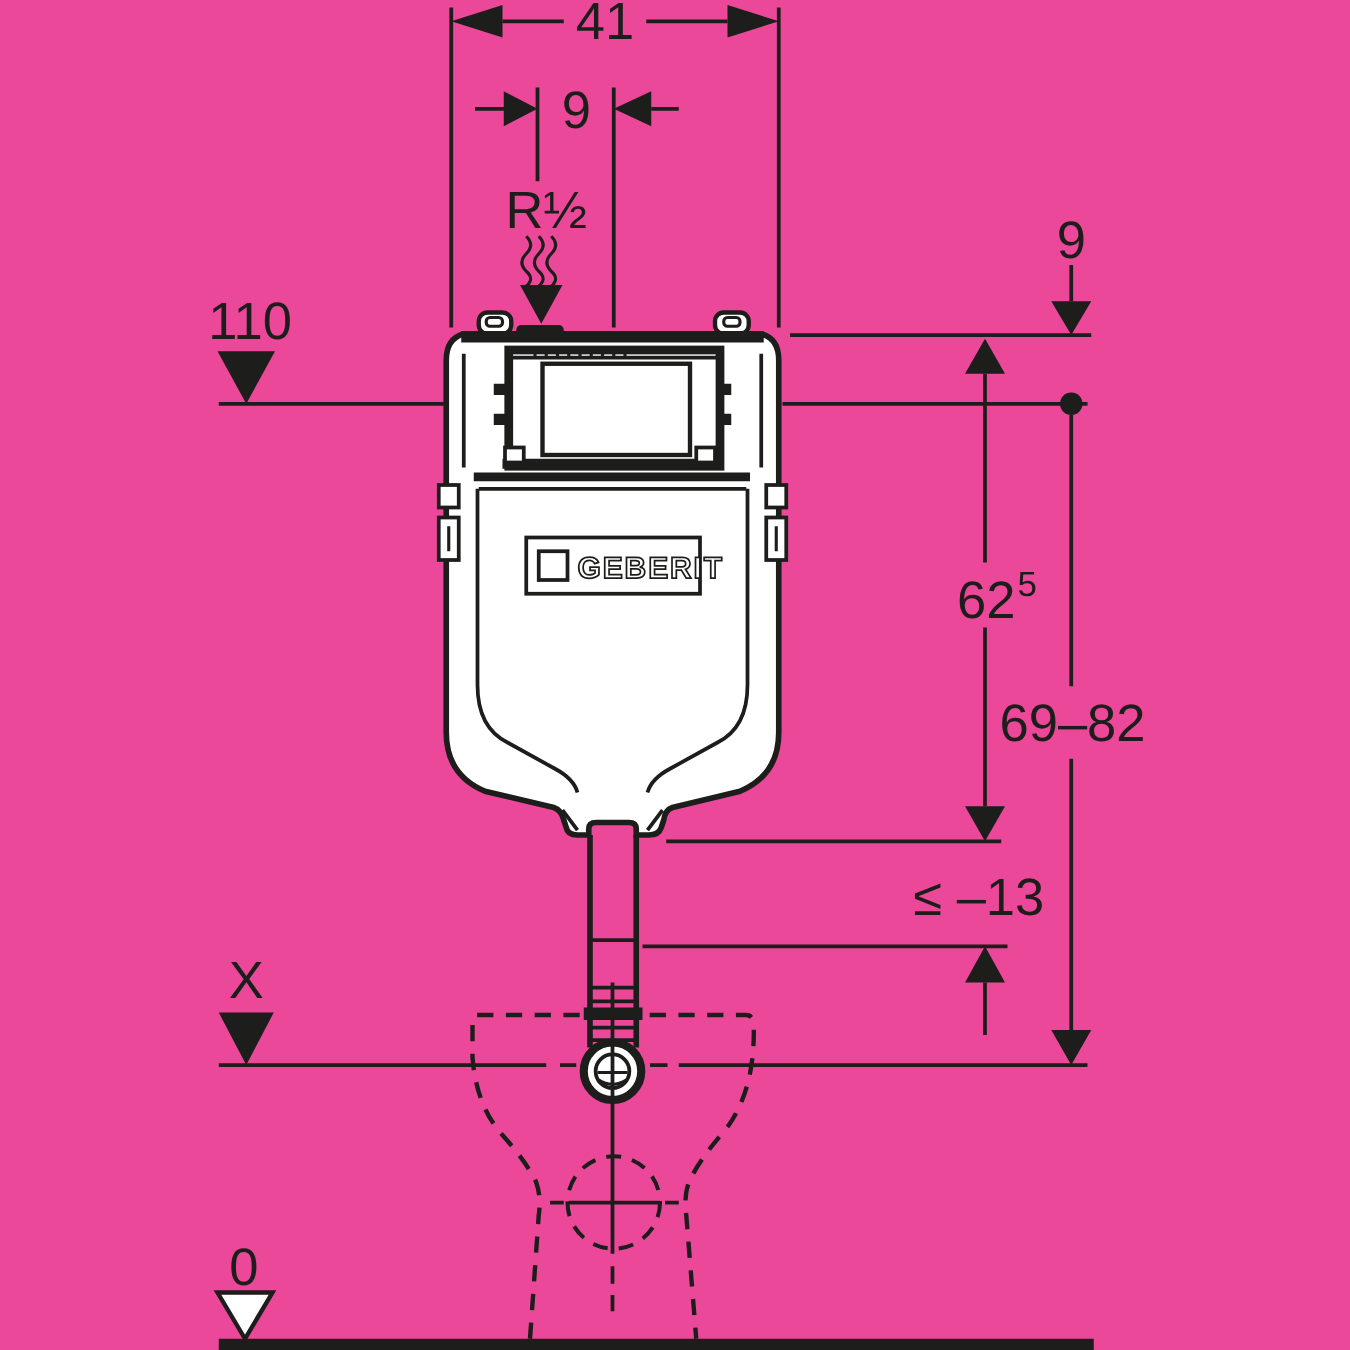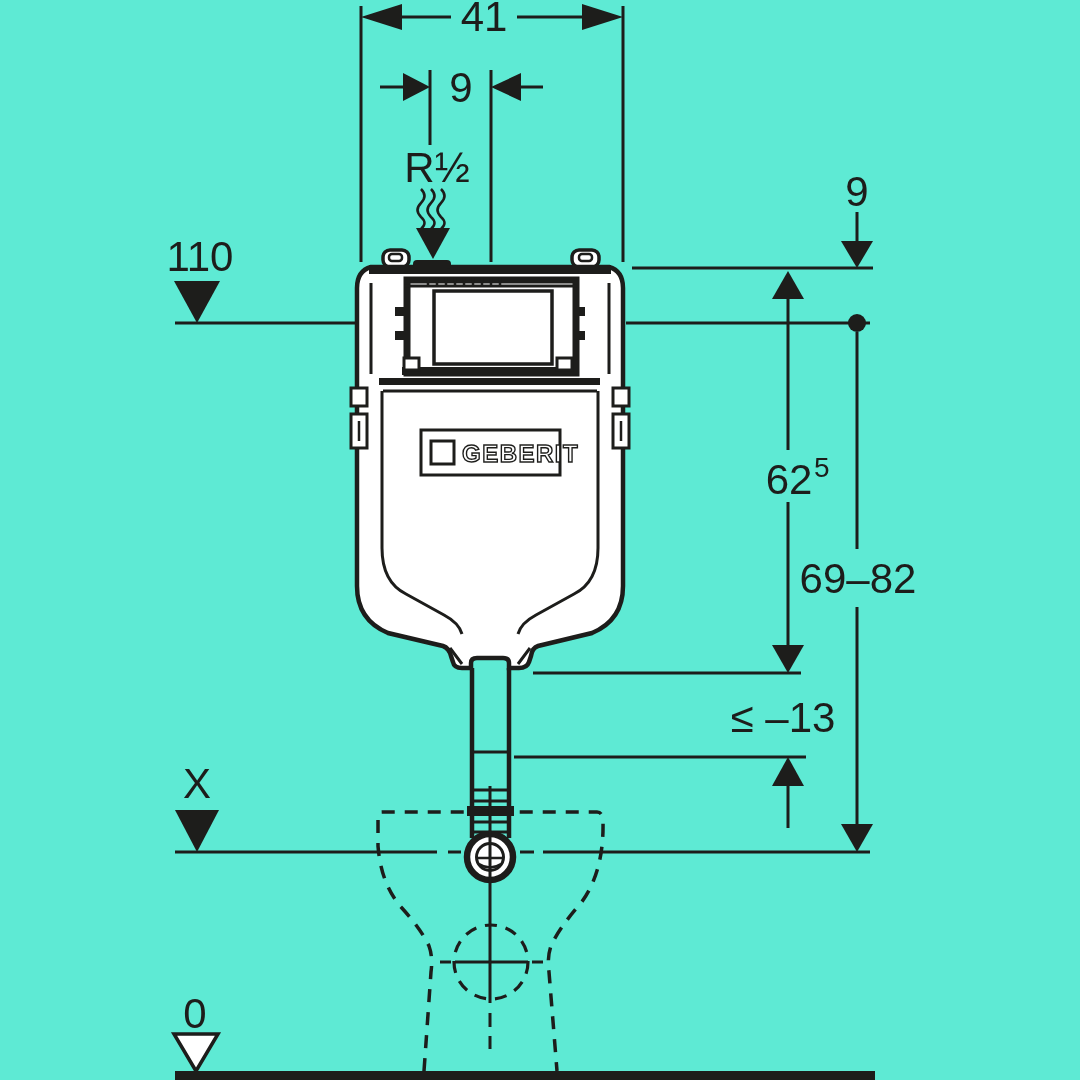--- a/index.html
+++ b/index.html
@@ -1,16 +1,16 @@
 <!DOCTYPE html>
 <html><head>
 <meta charset="utf-8">
 <style>
   html,body{margin:0;padding:0;background:#fff}
-  .stage{width:1080px;height:1080px;position:relative;background:#5eead4}
+  .stage{width:1080px;height:1080px;position:relative;background:#ec4899}
   svg{display:block}
   text{font-family:"Liberation Sans","DejaVu Sans",sans-serif;fill:#1d1d1b}
   .dim{font-size:42px;text-anchor:middle}
   .sup{font-size:28px;text-anchor:start}
   .logoT{font-size:24px;font-weight:bold;letter-spacing:1.5px;fill:#ffffff;stroke:#1d1d1b;stroke-width:1.4px;text-anchor:start}
   .ln{stroke:#1d1d1b;stroke-width:3;fill:none}
   .ln25{stroke:#1d1d1b;stroke-width:2.5;fill:none}
   .ln45{stroke:#1d1d1b;stroke-width:4.5;fill:none}
   .lnw{stroke:#1d1d1b;stroke-width:3.5;fill:#ffffff}
   .lnw3{stroke:#1d1d1b;stroke-width:3;fill:#ffffff}

